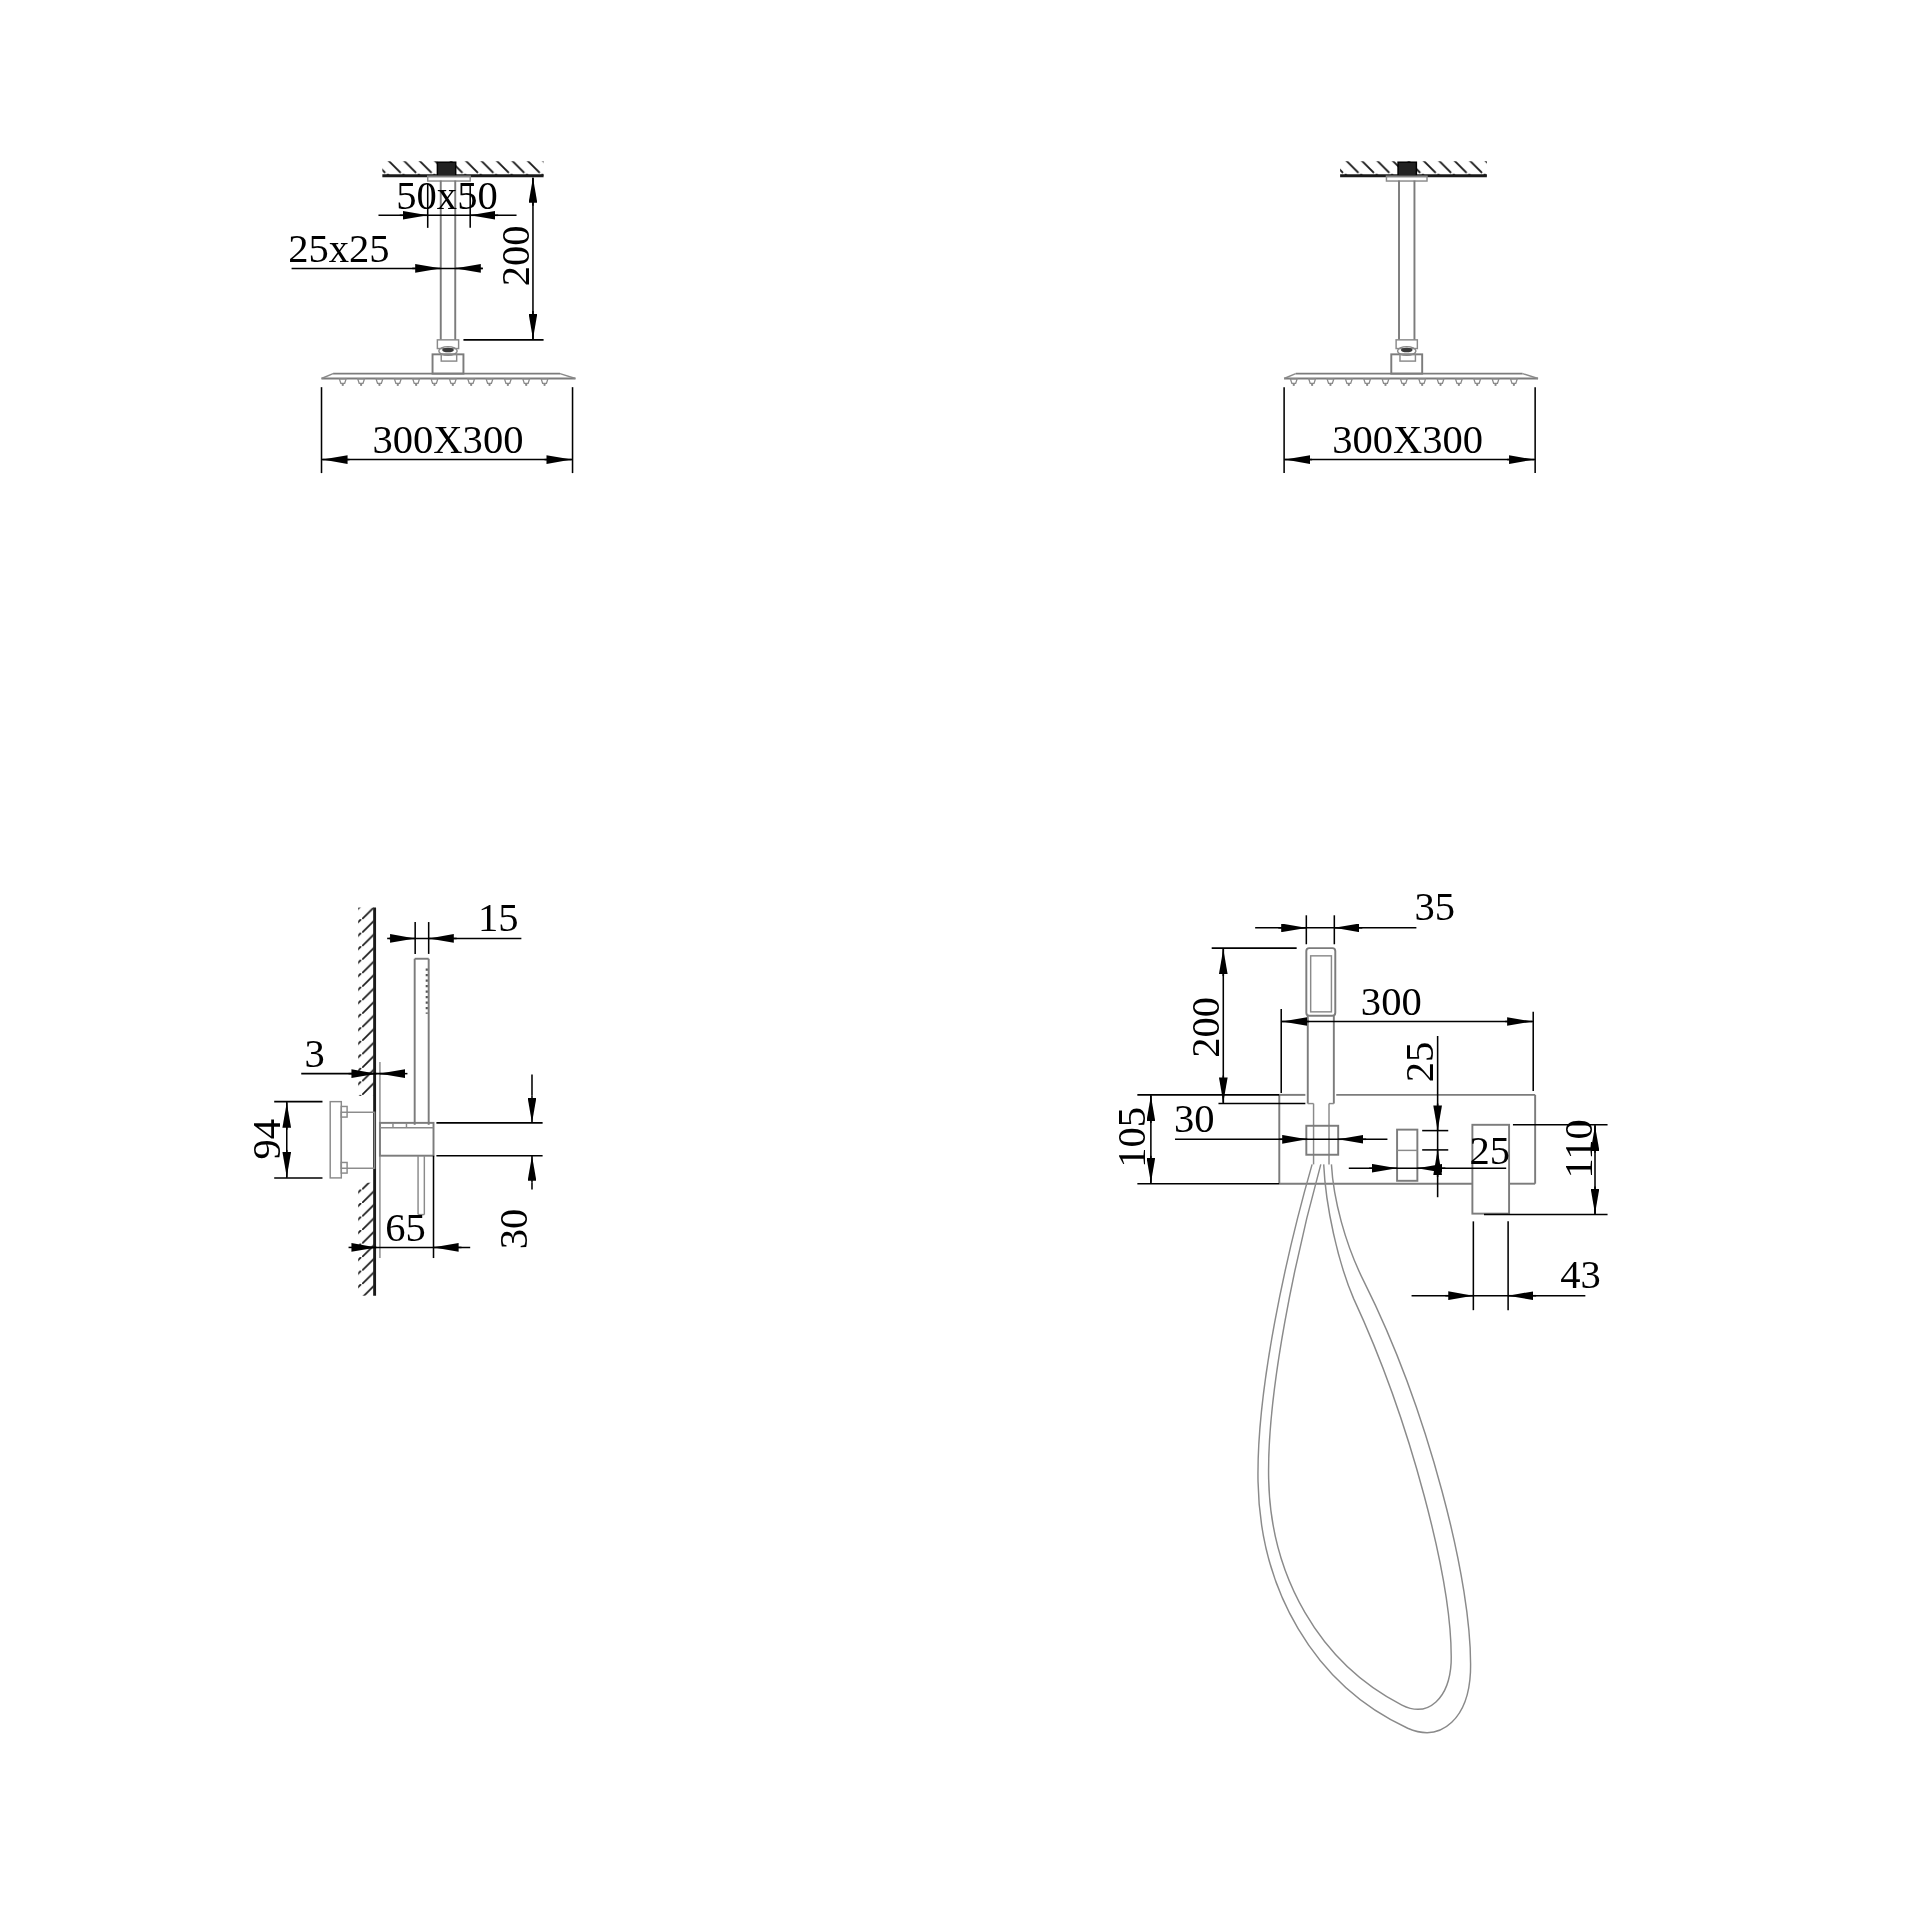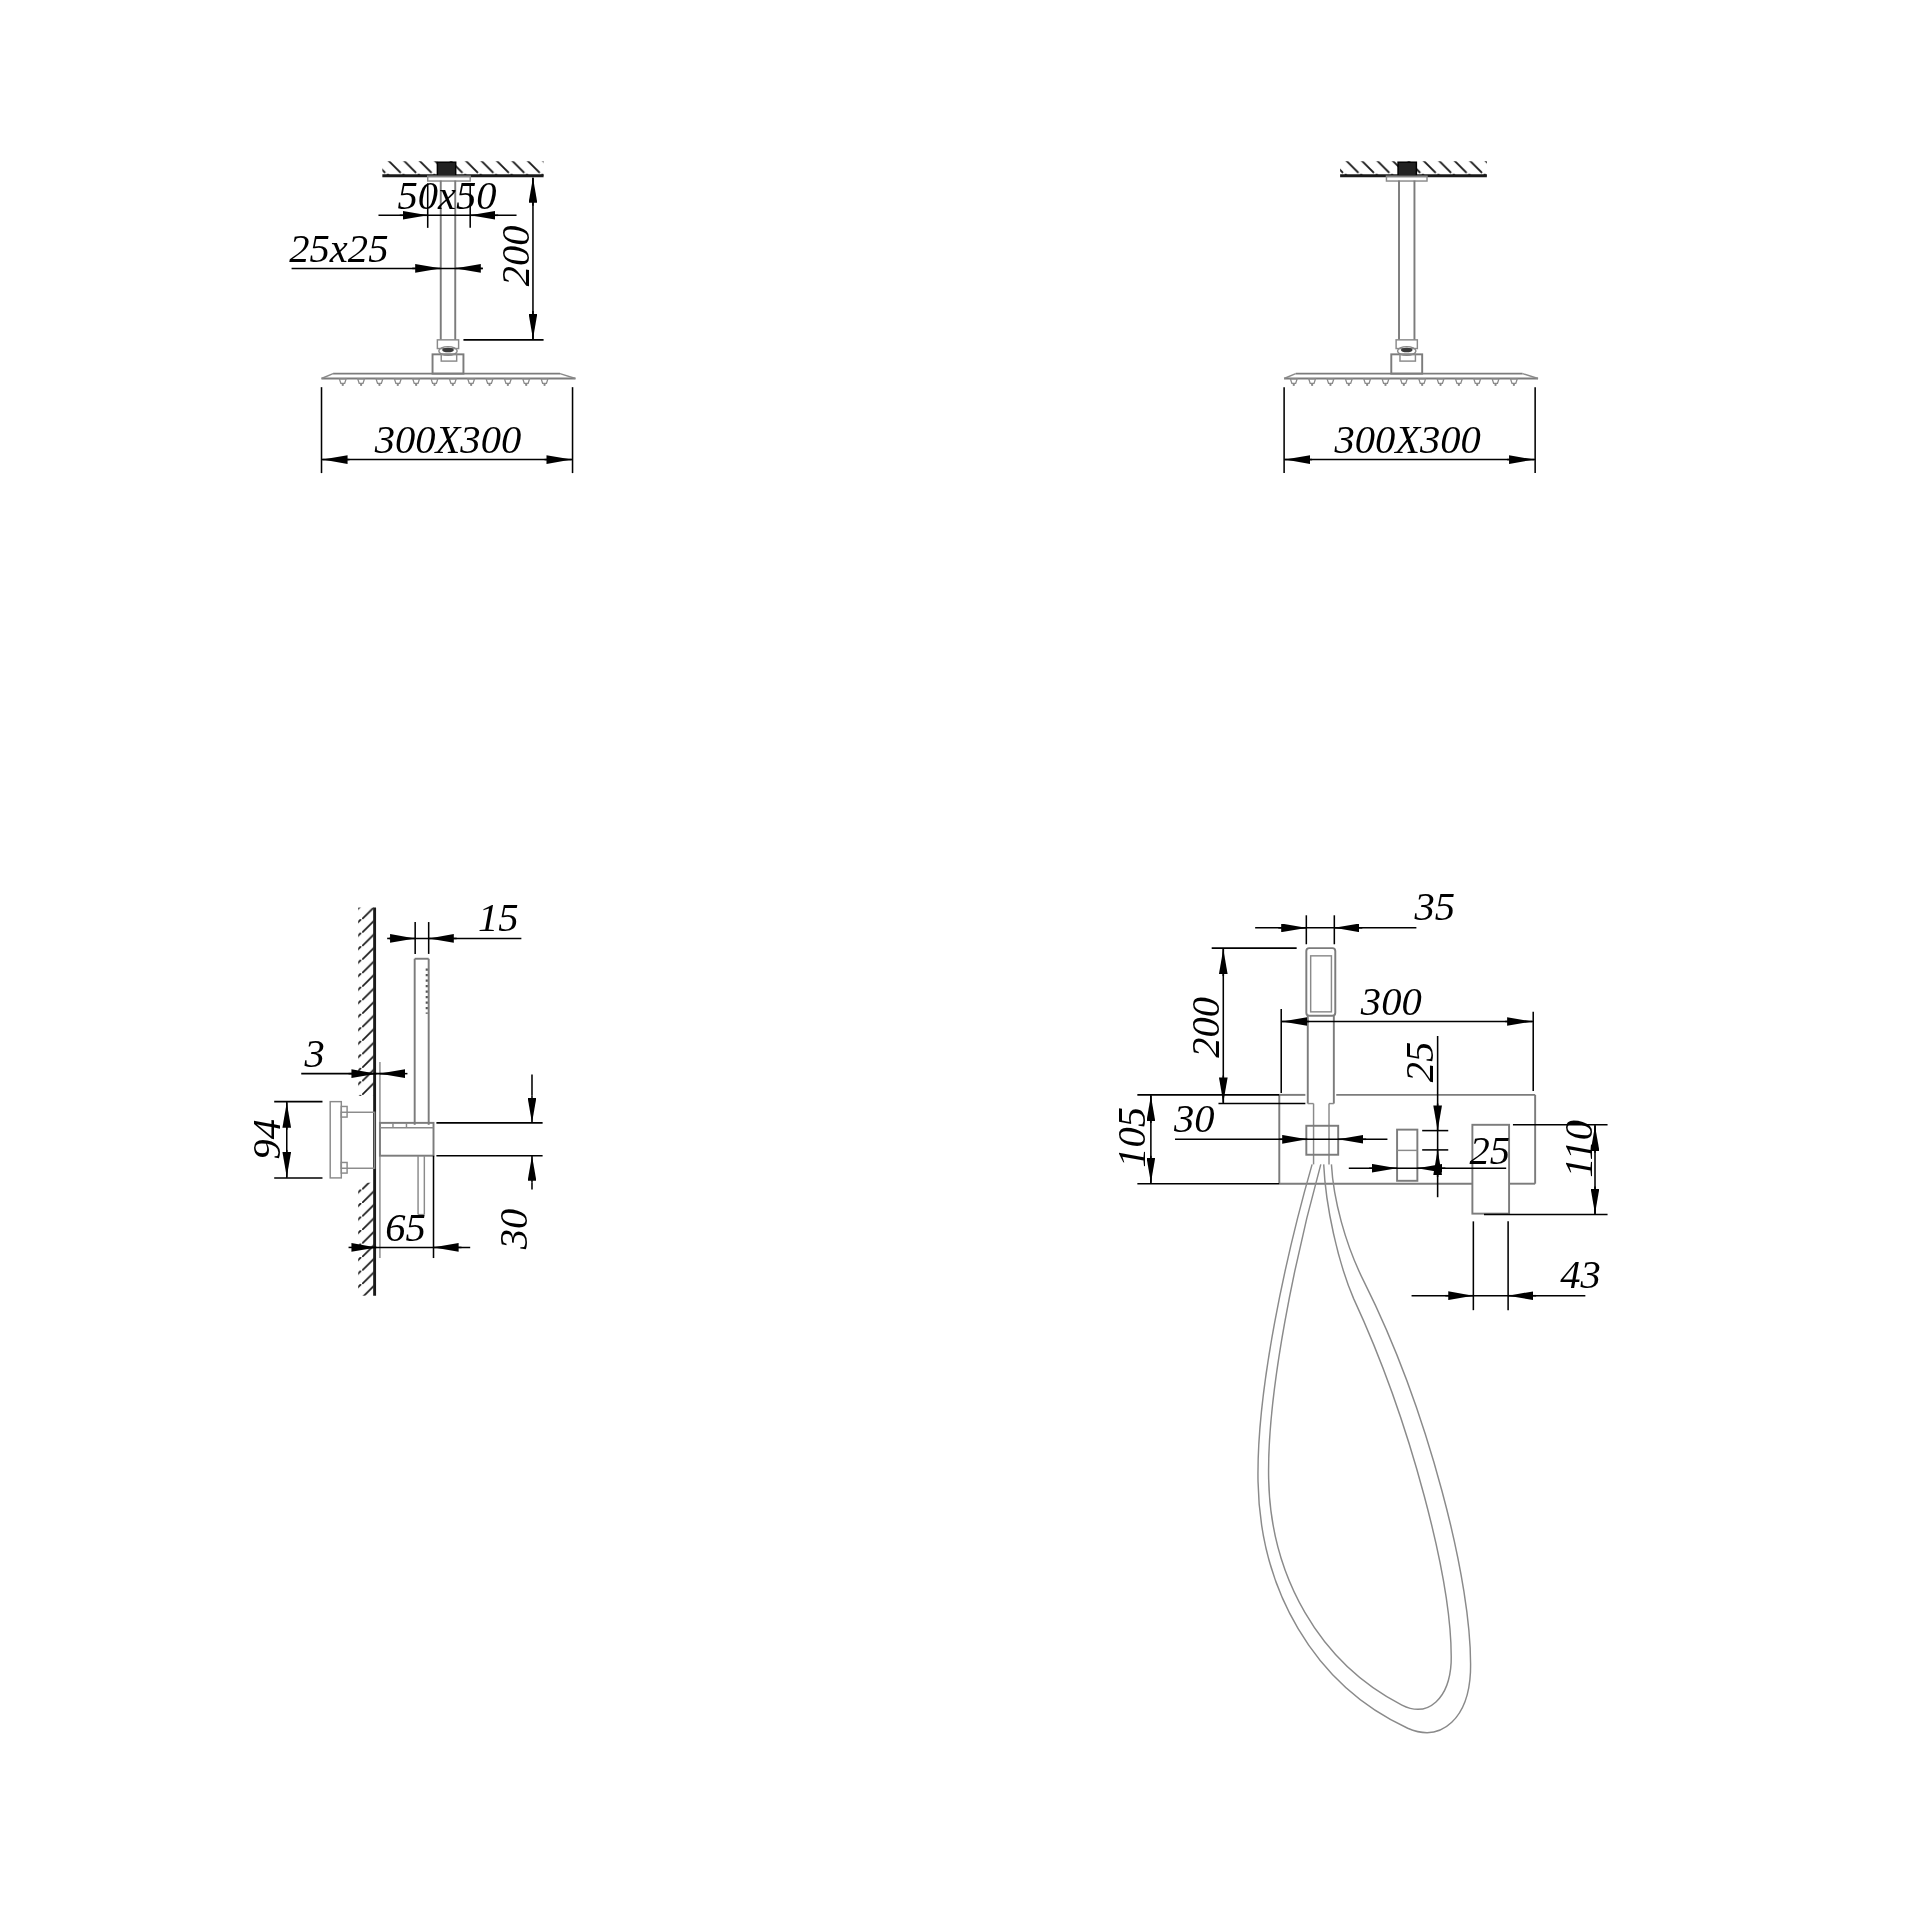--- a/index.html
+++ b/index.html
@@ -1,16 +1,16 @@
 <!DOCTYPE html>
 <html><head>
 <meta charset="utf-8">
 <style>
   html,body{margin:0;padding:0;background:#fff;}
-  .stage{width:1931px;height:1931px;background:#fff;position:relative;font-style:italic;}
+  .stage{width:1931px;height:1931px;background:#fff;position:relative;}
   svg{display:block;}
   .fix{stroke:#7c7c7c;stroke-width:2;fill:none;}
   .fixthin{stroke:#8a8a8a;stroke-width:1.5;fill:none;}
   .dim{stroke:#000;stroke-width:1.6;fill:none;}
   .heavy{stroke:#1a1a1a;stroke-width:3;fill:none;}
   .blk{fill:#222;stroke:#000;stroke-width:1.5;}
   text{font-family:"Liberation Serif",serif;font-size:42px;fill:#000;text-anchor:middle;}
 </style>
 </head>
 <body>

